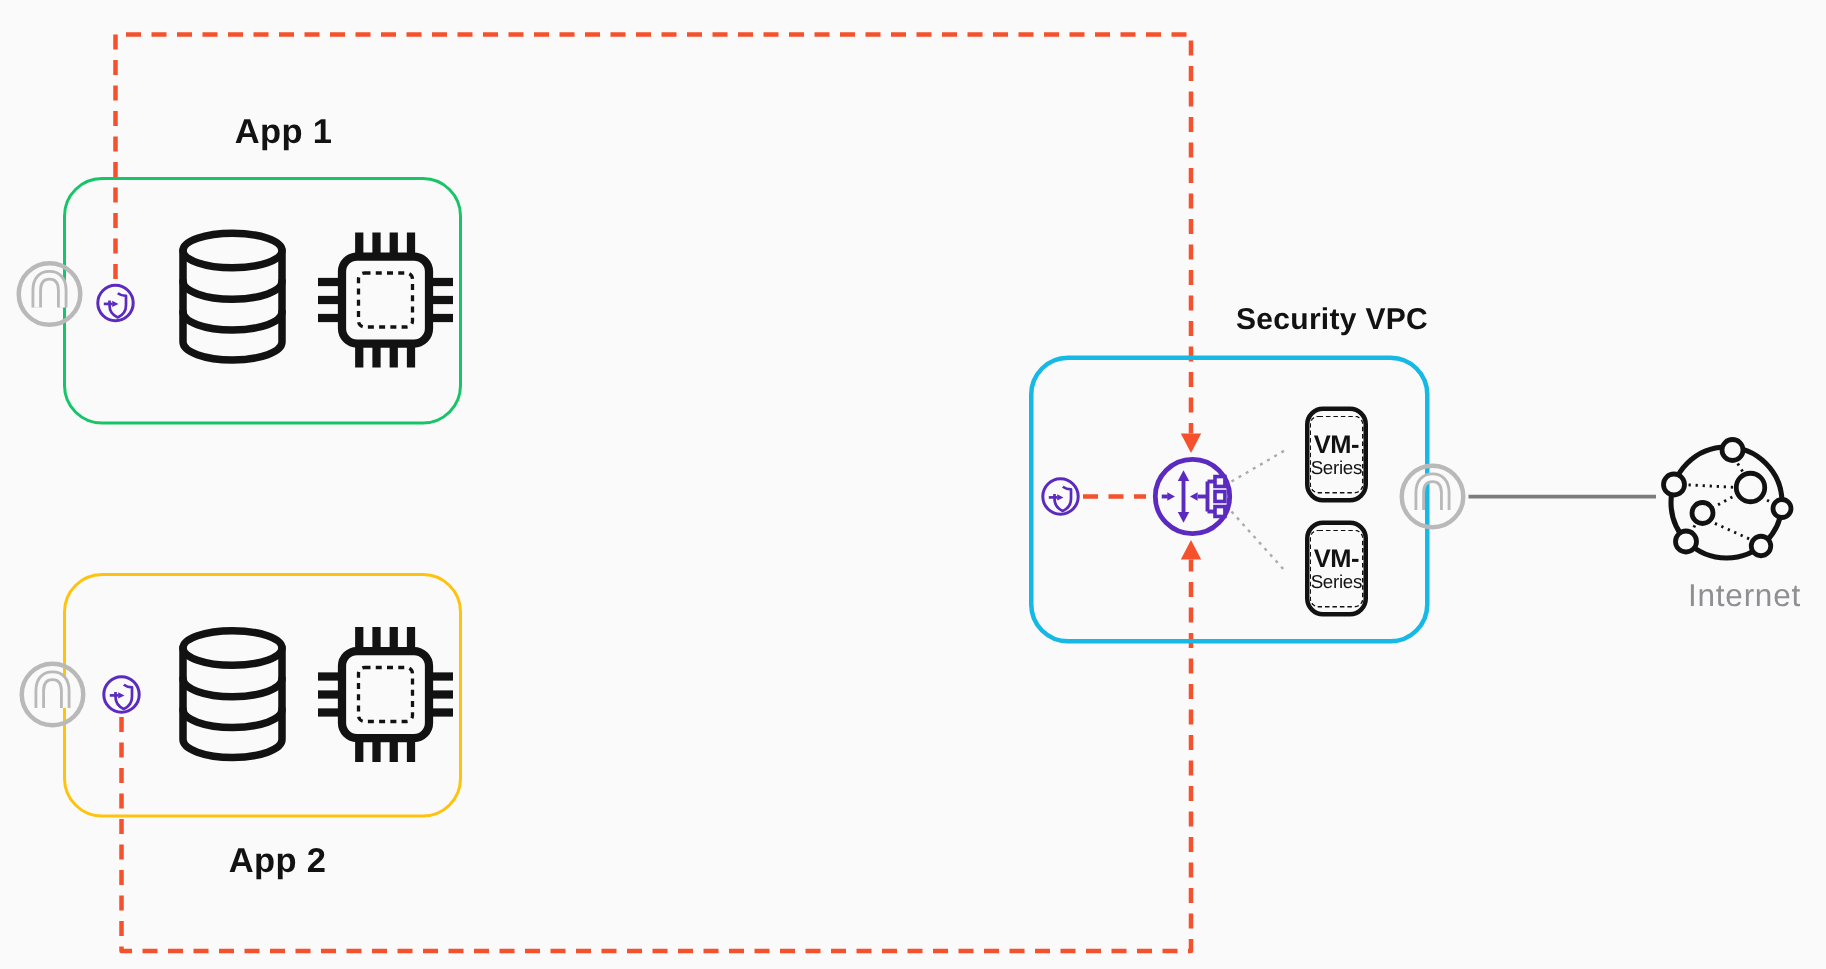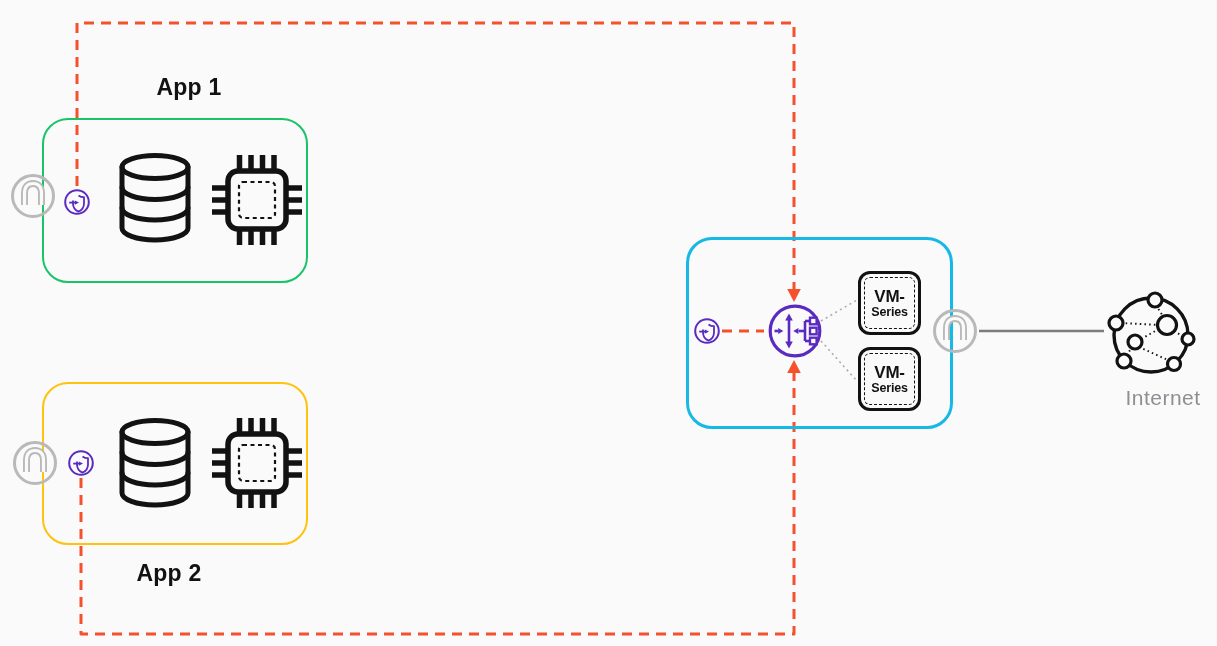--- a/index.html
+++ b/index.html
@@ -28,26 +28,26 @@
   .lbl.sec{width:267px;text-align:right;font-size:20px;padding-right:1px;box-sizing:border-box;}
   .lbl.net{width:140px;text-align:center;font-size:21px;font-weight:400;color:var(--muted);letter-spacing:.5px;}
   
   .s-ink{stroke:var(--ink);fill:none;}
   .s-purple{stroke:var(--purple);fill:none;}
   .f-purple{fill:var(--purple);stroke:none;}
   .s-gray{stroke:var(--gray-icon);fill:none;}
   .s-bg{stroke:var(--bg);fill:none;}
   .f-bg{fill:var(--bg);}
   
-  .vmbox{position:absolute;width:63px;height:64px;box-sizing:border-box;border:3px solid var(--ink);
-         border-radius:12px;background:var(--bg);display:flex;align-items:center;justify-content:center;}
+  .vmbox{position:absolute;width:42px;height:64px;box-sizing:border-box;border:3px solid var(--ink);
+         border-radius:12px;background:var(--bg);display:flex;align-items:center;justify-content:flex-end;margin-left:12px;}
   .vmbox .inner{width:51px;height:52px;box-sizing:border-box;border:1.6px dashed var(--ink);border-radius:6px;
          display:flex;flex-direction:column;align-items:center;justify-content:center;color:var(--ink);}
   .vmbox .l1{font-size:17px;font-weight:800;line-height:18px;letter-spacing:-.3px;}
-  .vmbox .l2{font-size:12.5px;font-weight:700;line-height:13px;letter-spacing:-.2px;}
+  .vmbox .l2{font-size:12.5px;font-weight:400;line-height:13px;letter-spacing:-.2px;}
 </style>
 </head>
 <body>
 
 <div class="canvas">
 
   <svg class="abs" style="left:0;top:0" width="1217" height="646" viewBox="0 0 1217 646">
     <path class="wire-orange" d="M77,186 L77,23 L794,23 L794,289"></path>
     <polygon class="arrow-orange" points="794,302 787.2,289 800.8,289"></polygon>
     <path class="wire-orange" d="M81,478 L81,634 L794,634 L794,373"></path>
@@ -56,21 +56,22 @@
     <path class="wire-dot" d="M821,321 L857,300"></path>
     <path class="wire-dot" d="M821,341 L857,381"></path>
     <path class="wire-gray" d="M979,331 L1104,331"></path>
   </svg>
 
   <div class="vpc app1" style="left:42px;top:118px;width:266px;height:165px"></div>
   <div class="vpc app2" style="left:42px;top:382px;width:266px;height:163px"></div>
   <div class="vpc sec" style="left:686px;top:237px;width:267px;height:192px"></div>
 
   <div class="lbl app" style="left:56px;top:74px">App 1</div>
-  <div class="lbl app" style="left:36px;top:560px">App 2</div>
+  <div class="lbl app" style="left:52px;top:560px">App 2</div>
+  <div class="lbl sec" style="left:686px;top:202px">Security VPC</div>
   <div class="lbl net" style="left:1093px;top:386px">Internet</div>
 
   <svg class="abs" style="left:117px;top:153px" width="76" height="94" viewBox="0 0 76 94">
     <g class="s-ink" stroke-width="5" stroke-linecap="round">
       <ellipse cx="38" cy="14" rx="33" ry="11.5"></ellipse>
       <path d="M5,14 V75 C5,81.5 19.5,87 38,87 C56.5,87 71,81.5 71,75 V14"></path>
       <path d="M5,34.5 C5,41 19.5,46.5 38,46.5 C56.5,46.5 71,41 71,34.5"></path>
       <path d="M5,55 C5,61.5 19.5,67 38,67 C56.5,67 71,61.5 71,55"></path>
     </g>
   </svg>

